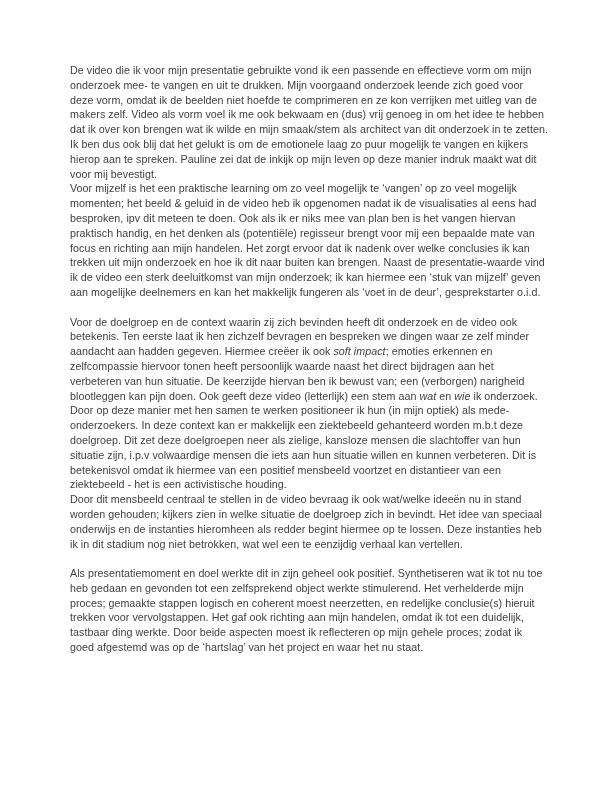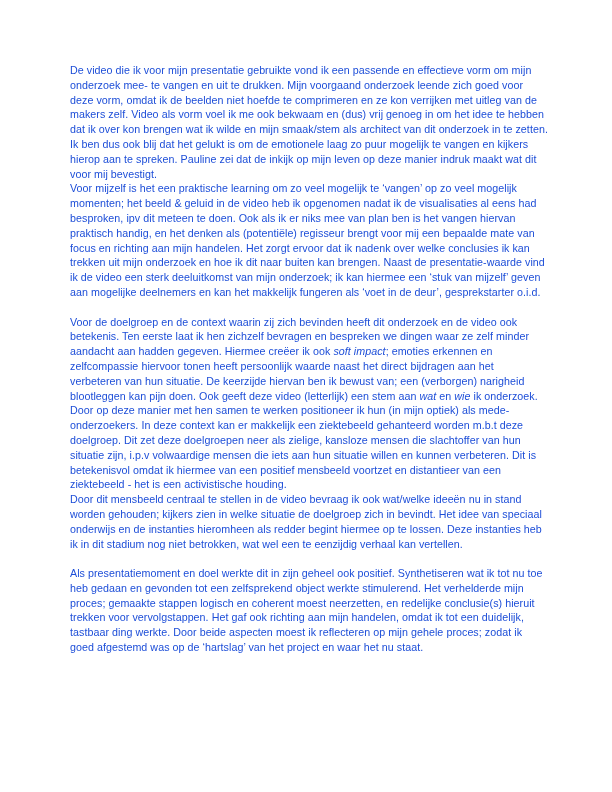--- a/index.html
+++ b/index.html
@@ -7,21 +7,21 @@
     padding: 0;
     background: #ffffff;
   }
   .page {
     position: relative;
     width: 612px;
     height: 792px;
     background: #ffffff;
     overflow: hidden;
     font-family: "Liberation Sans", "DejaVu Sans", sans-serif;
-    color: #1d4ed8;
+    color: #404040;
   }
   .text-column {
     position: absolute;
     left: 70px;
     top: 63px;
     width: 478px;
     font-size: 10.7px;
     line-height: 14.8px;
     text-align: left;
     letter-spacing: 0.05px;

